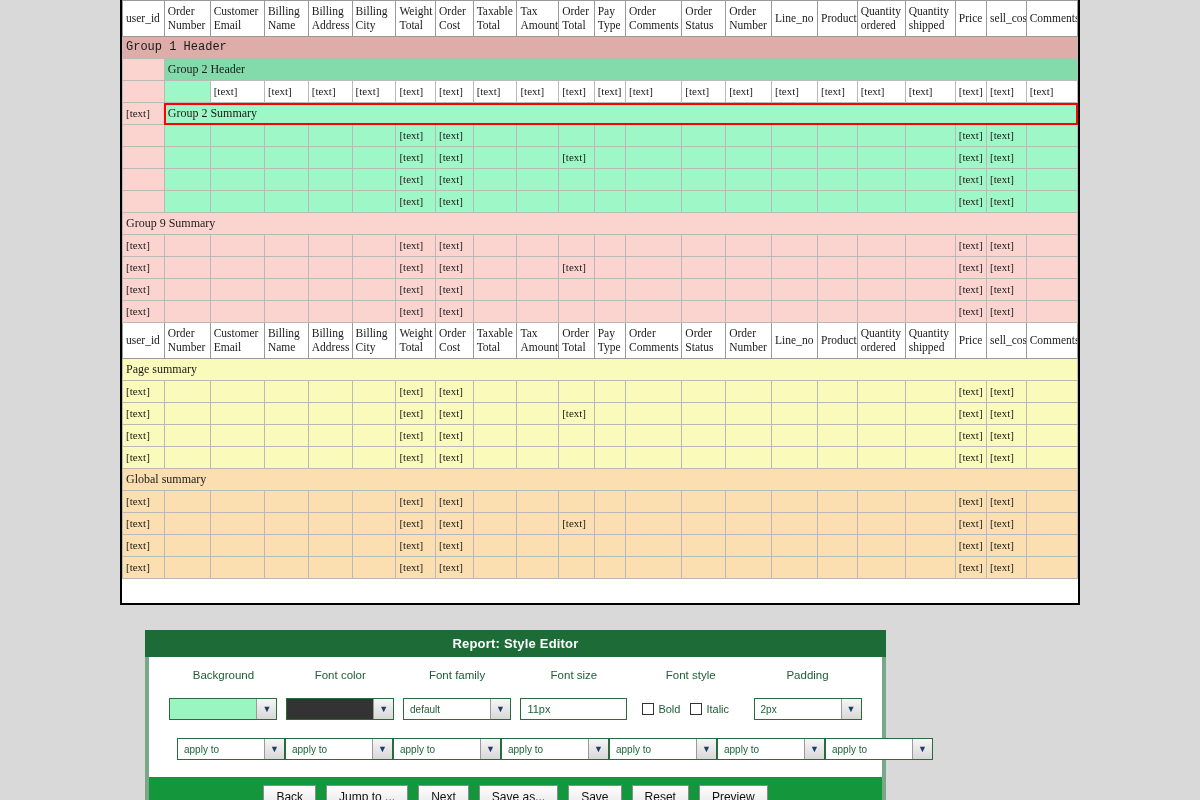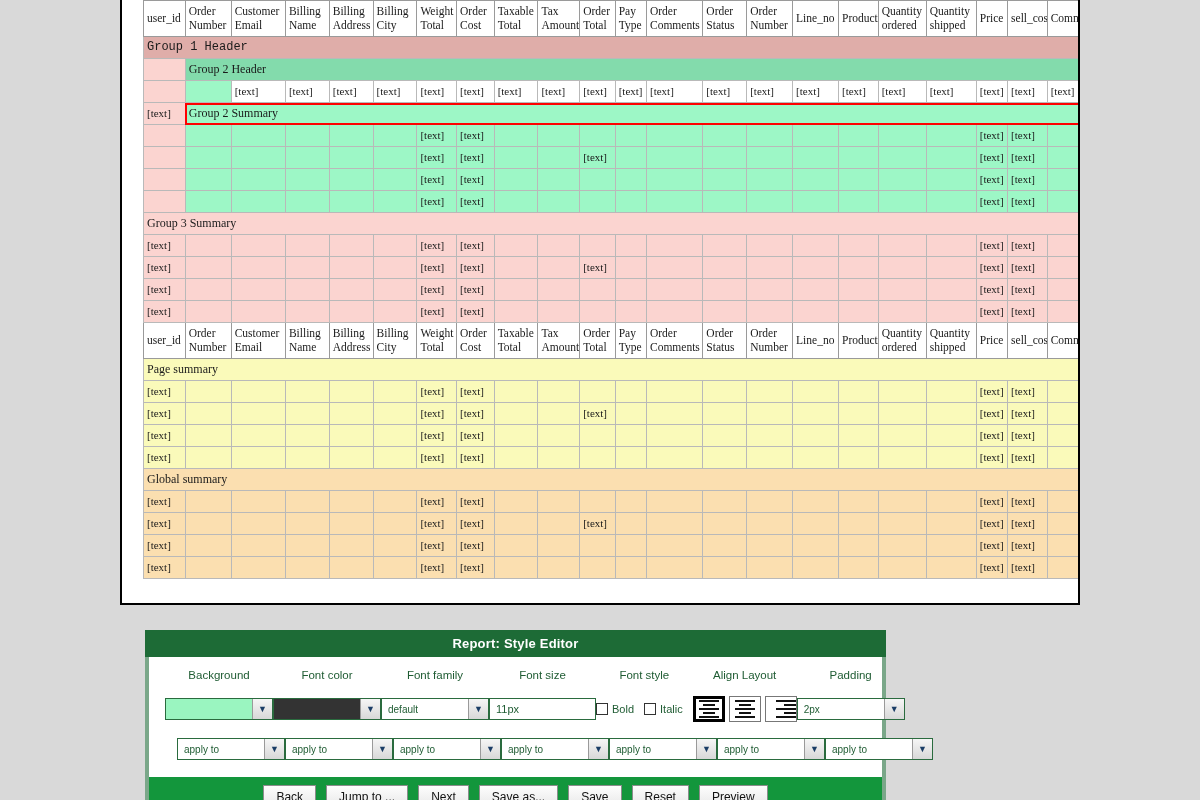--- a/index.html
+++ b/index.html
@@ -14,21 +14,20 @@
 
   
   .sheet {
     position: absolute;
     left: 120px; top: 0px;
     width: 960px; height: 605px;
     background: #ffffff;
     border: 2px solid #000;
     border-top: none;
     overflow: hidden;
-    padding-left: 21px;
   }
   .page-header {
     position: absolute;
     left: 0; top: 0; width: 1200px; height: 22px;
     line-height: 22px;
     text-align: center;
     font-family: "Liberation Serif", serif;
     font-size: 14px;
     color: #000;
     background: #d9d9d9;
@@ -405,21 +404,21 @@
             <td class="g2cell"></td>
             <td class="g2cell"></td>
             <td class="g2cell"></td>
             <td class="g2cell"></td>
             <td class="g2cell"></td>
             <td class="g2cell">[text]</td>
             <td class="g2cell">[text]</td>
             <td class="g2cell"></td>
           </tr>
           <tr class="bandrow">
-            <td class="g1cell band" colspan="22">Group 3 Summary</td>
+            <td class="g1cell band" colspan="22">Group 9 Summary</td>
           </tr>
           <tr class="detail">
             <td class="g1cell">[text]</td>
             <td class="g1cell"></td>
             <td class="g1cell"></td>
             <td class="g1cell"></td>
             <td class="g1cell"></td>
             <td class="g1cell"></td>
             <td class="g1cell">[text]</td>
             <td class="g1cell">[text]</td>
@@ -786,48 +785,20 @@
               <span class="bx"></span>
               <span class="lb">Bold</span>
             </label>
             <label class="chk">
               <span class="bx"></span>
               <span class="lb">Italic</span>
             </label>
           </div>
         </div>
 
-        <div class="col">
-          <div class="col-label">Align Layout</div>
-          <div class="ctl-row">
-            <div class="align-grp">
-              <div class="align-btn al-left active">
-                  <i></i>
-                  <i></i>
-                  <i></i>
-                  <i></i>
-                  <i></i>
-                </div>
-              <div class="align-btn al-ctr">
-                  <i></i>
-                  <i></i>
-                  <i></i>
-                  <i></i>
-                  <i></i>
-                </div>
-              <div class="align-btn al-right">
-                  <i></i>
-                  <i></i>
-                  <i></i>
-                  <i></i>
-                  <i></i>
-                </div>
-            </div>
-          </div>
-        </div>
 
         <div class="col">
           <div class="col-label">Padding</div>
           <div class="ctl-row">
             <div class="sel-box">
               <div class="val">2px</div>
               <div class="arrow">▼</div>
             </div>
           </div>
         </div>

